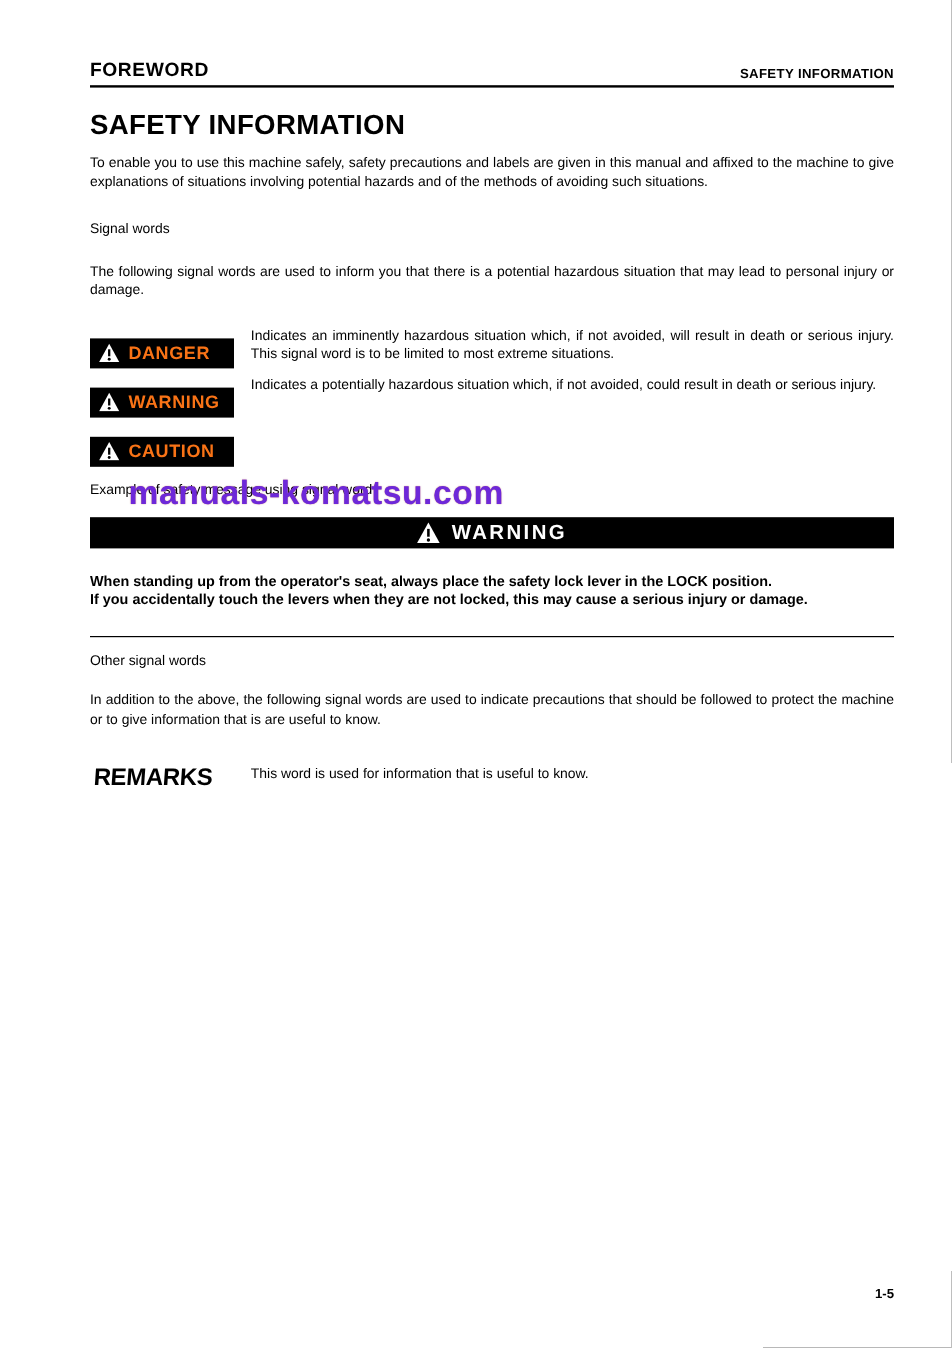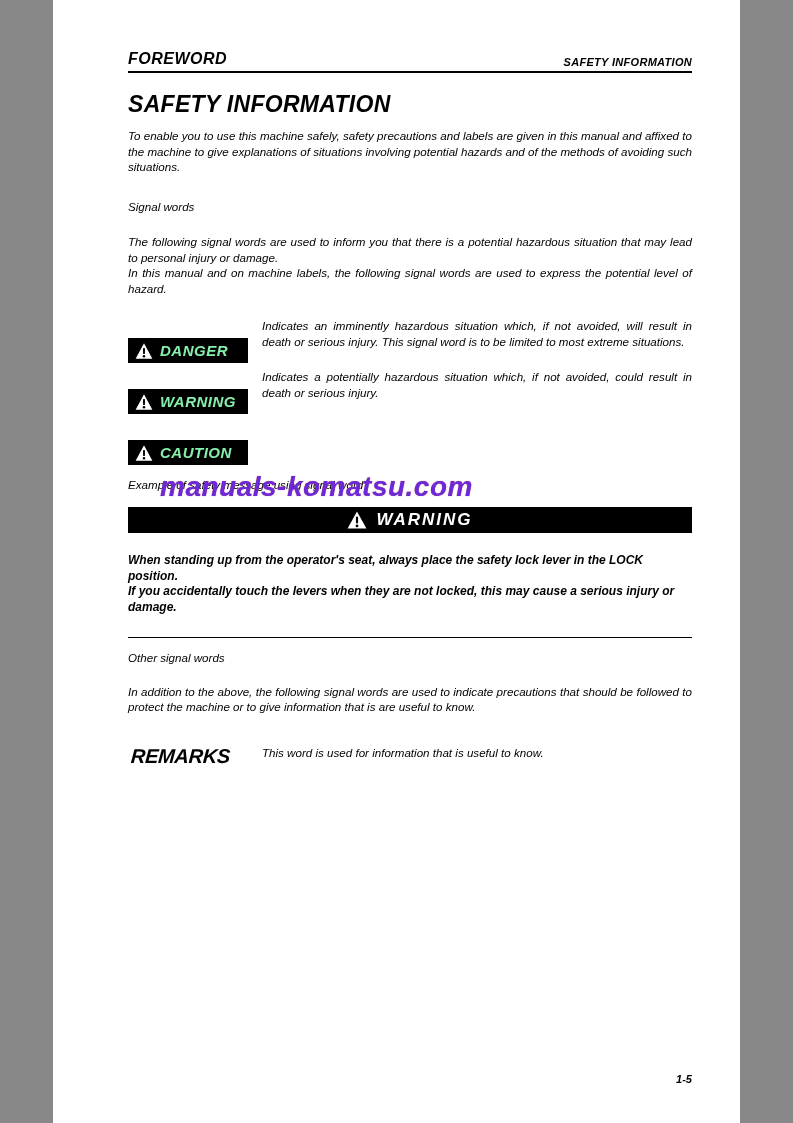--- a/index.html
+++ b/index.html
@@ -1,25 +1,24 @@
 <!DOCTYPE html>
 <html><head>
 <meta charset="utf-8">
 <style>
   html,body { margin:0; padding:0; background:#888; }
   .page {
     position:relative;
-    width:687px; height:1123px;
+    width:793px; height:1123px;
     margin:0 auto;
     background:#ffffff;
     font-family:"Liberation Sans", sans-serif;
     color:#000;
     box-sizing:border-box;
     overflow:hidden;
-    font-style:italic;
   }
   .content {
     position:absolute;
     left:75px; right:48px; top:50px;
   }
   
   .doc-header {
     display:flex; justify-content:space-between; align-items:flex-end;
     border-bottom:2.5px solid #000;
     padding-bottom:3px;
@@ -34,25 +33,25 @@
   p, .para { margin:0; font-size:11.6px; line-height:15.5px; text-align:justify; }
   .plain-head { margin-top:24px; font-size:11.6px; }
   .mt20 { margin-top:20px; }
 
   
   .signal-block { margin-top:22px; }
   .signal-row { display:flex; align-items:flex-start; margin-bottom:6px; }
   .badge {
     flex:0 0 auto;
     width:120px; height:25px;
-    background:#000; color:#86efac;
+    background:#000; color:#f97316;
     display:flex; align-items:center;
     padding:0 7px; box-sizing:border-box;
     gap:7px;
-    margin-top:20px;
+    margin-top:10px;
   }
   .badge-label { font-weight:bold; font-size:15px; letter-spacing:0.5px; white-space:nowrap; }
   .signal-desc { flex:1; margin-left:14px; font-size:11.6px; line-height:15.5px; text-align:justify; }
 
   
   .example-wrap { position:relative; margin-top:12px; height:28px; }
   .example-heading { font-size:11.6px; }
   .watermark {
     position:absolute; left:32px; top:-6px;
     font-size:28px; font-weight:bold;
@@ -106,21 +105,20 @@
     </div>
 
     <h1 class="page-title">SAFETY INFORMATION</h1>
 
     <p class="para">To enable you to use this machine safely, safety precautions and labels are given in this manual and affixed to the machine to give explanations of situations involving potential hazards and of the methods of avoiding such situations.</p>
 
     <p class="plain-head">Signal words</p>
 
     <div class="para mt20">
       <span style="display:block">The following signal words are used to inform you that there is a potential hazardous situation that may lead to personal injury or damage.</span>
-      <span style="display:block">In this manual and on machine labels, the following signal words are used to express the potential level of hazard.</span>
     </div>
 
     <div class="signal-block">
 
       <div class="signal-row">
         <div class="badge">
           <svg class="tri-icon" width="18" height="16" viewBox="0 0 24 22">
             <path d="M12 0.5 L23.5 21.5 L0.5 21.5 Z" fill="#ffffff"></path>
             <rect x="10.7" y="7" width="2.6" height="8" fill="#000000"></rect>
             <circle cx="12" cy="18.3" r="1.7" fill="#000000"></circle>

